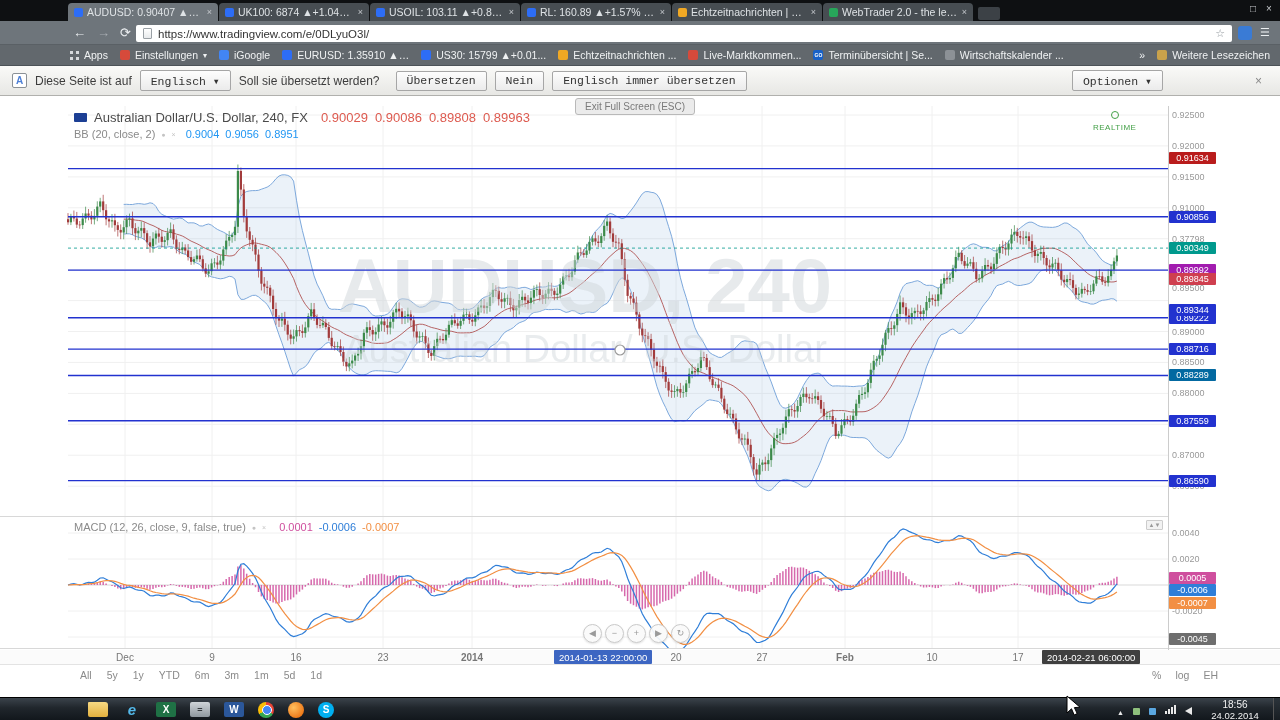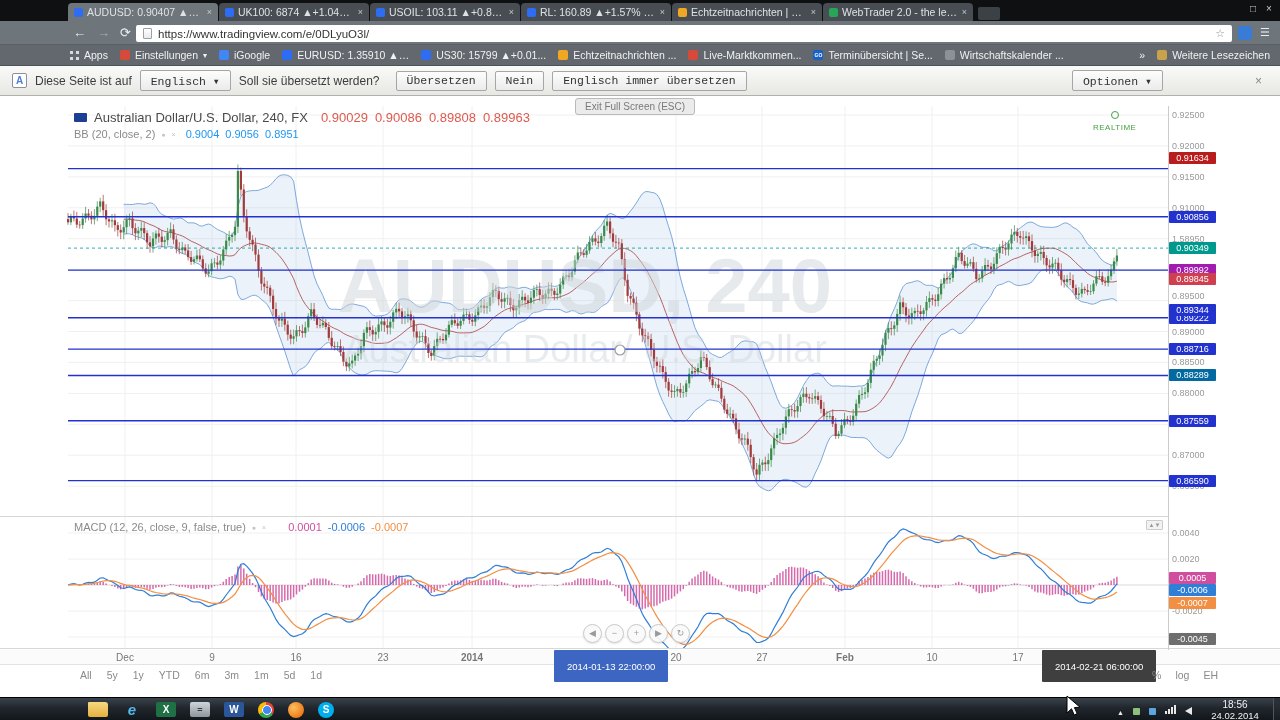--- a/index.html
+++ b/index.html
@@ -41,21 +41,21 @@
   .ohlc{color:#dd5a4f;}
   .bbv{color:#2196f3;}
   .flag-ic{width:13px;height:9px;background:#1c3f94;border-radius:1px;flex:0 0 auto;}
   .mini-ic{color:#c4c4c4;font-size:7px;}
   #realtime{position:absolute;left:1093px;top:111px;display:flex;align-items:center;gap:4px;font-size:8px;color:#43a047;letter-spacing:.5px;flex-direction:column;}
   .rt-ring{width:8px;height:8px;border:1.5px solid #43a047;border-radius:50%;}
   .price-label{position:absolute;left:1169px;width:47px;height:12px;color:#fff;font-size:9px;display:flex;align-items:center;justify-content:center;border-radius:1px;white-space:nowrap;}
   .tick-label{position:absolute;left:1172px;font-size:9px;color:#999;white-space:nowrap;}
   .time-axis{position:absolute;left:0;top:650px;width:1280px;height:15px;background:#fbfbfb;border-bottom:1px solid #e3e3e3;}
   .time-label{position:absolute;top:652px;font-size:10px;color:#777;width:60px;margin-left:-30px;text-align:center;}
-  .time-hl{position:absolute;top:650px;height:32px;color:#fff;font-size:9.5px;display:flex;align-items:center;justify-content:center;border-radius:1px;white-space:nowrap;padding:0 13px;}
+  .time-hl{position:absolute;top:650px;height:14px;color:#fff;font-size:9.5px;display:flex;align-items:center;justify-content:center;border-radius:1px;white-space:nowrap;padding:0 5px;}
   #rangebar{position:absolute;left:0;top:666px;width:1000px;height:18px;display:flex;align-items:center;gap:15px;padding-left:80px;font-size:10.5px;color:#8a8a8a;}
   #scalemodes{position:absolute;right:62px;top:666px;height:18px;display:flex;align-items:center;gap:14px;font-size:10.5px;color:#8a8a8a;}
   .navcirc{position:absolute;top:624px;width:19px;height:19px;border:1px solid #c9c9c9;border-radius:50%;background:rgba(250,250,250,.92);color:#9a9a9a;font-size:9px;text-align:center;line-height:17px;box-shadow:0 1px 2px rgba(0,0,0,.12);}
   .pane-ctl{position:absolute;left:1146px;top:520px;width:17px;height:10px;background:#f2f2f2;border:1px solid #ccc;color:#999;font-size:6px;text-align:center;line-height:8px;border-radius:1px;}
   #fs-tooltip{position:absolute;left:575px;top:98px;background:rgba(234,234,234,.95);border:1px solid #b9b9b9;border-radius:3px;color:#7a7a7a;font-size:10px;padding:2px 9px;z-index:20;}
   
   #taskbar{position:absolute;left:0;top:697px;width:1280px;height:23px;background:linear-gradient(#3b434b,#20262c 45%,#12171c);border-top:1px solid #000;}
   #taskicons{position:absolute;left:88px;top:0;height:23px;display:flex;align-items:center;gap:14px;}
   .ticon{width:20px;height:15px;display:flex;align-items:center;justify-content:center;border-radius:2px;font-size:11px;font-weight:bold;color:#fff;}
   .ti-folder{background:linear-gradient(#f7d983,#e3b13e);border-radius:1px 3px 2px 2px;}
@@ -1347,21 +1347,21 @@
     <span class="mini-ic">●</span>
     <span class="mini-ic">×</span>
     <span class="bbv" style="margin-left:4px">0.9004</span>
     <span class="bbv">0.9056</span>
     <span class="bbv">0.8951</span>
   </div>
   <div class="hdrm">
     <span>MACD (12, 26, close, 9, false, true)</span>
     <span class="mini-ic">●</span>
     <span class="mini-ic">×</span>
-    <span style="color:#cf4f9e;margin-left:16px">0.0001</span>
+    <span style="color:#cf4f9e;margin-left:7px">0.0001</span>
     <span style="color:#2f7ed8">-0.0006</span>
     <span style="color:#f28f43">-0.0007</span>
   </div>
   <div class="pane-ctl">▲▼</div>
 
   <div class="time-axis"></div>
   <div id="timelabels">
       <div class="time-label" style="left: 125px;">Dec</div>
       <div class="time-label" style="left: 212px;">9</div>
       <div class="time-label" style="left: 296px;">16</div>
@@ -1373,23 +1373,23 @@
       <div class="time-label" style="left: 932px;">10</div>
       <div class="time-label" style="left: 1018px;">17</div>
       <div class="time-hl" style="left: 554px; background: rgb(61, 102, 194);">2014-01-13 22:00:00</div>
       <div class="time-hl" style="left: 1042px; background: rgb(63, 63, 63);">2014-02-21 06:00:00</div>
     </div>
   <div id="pricelabels">
       <div class="tick-label" style="top: 110px;">0.92500</div>
       <div class="tick-label" style="top: 140.93px;">0.92000</div>
       <div class="tick-label" style="top: 171.86px;">0.91500</div>
       <div class="tick-label" style="top: 202.79px;">0.91000</div>
-      <div class="tick-label" style="top: 233.72px;">1.58950</div>
+      <div class="tick-label" style="top: 233.72px;">0.37798</div>
       <div class="tick-label" style="top: 264.65px;">0.90000</div>
-      <div class="tick-label" style="top: 291px; text-align: right;">0.89500</div>
+      <div class="tick-label" style="top: 283px; text-align: right;">0.89500</div>
       <div class="tick-label" style="top: 326.51px;">0.89000</div>
       <div class="tick-label" style="top: 357.44px;">0.88500</div>
       <div class="tick-label" style="top: 388.37px;">0.88000</div>
       <div class="tick-label" style="top: 419.3px;">0.87500</div>
       <div class="tick-label" style="top: 450.23px;">0.87000</div>
       <div class="tick-label" style="top: 481.16px;">0.86500</div>
       <div class="tick-label" style="top: 528px;">0.0040</div>
       <div class="tick-label" style="top: 554px;">0.0020</div>
       <div class="tick-label" style="top: 580px;">0.0000</div>
       <div class="tick-label" style="top: 606px;">-0.0020</div>

